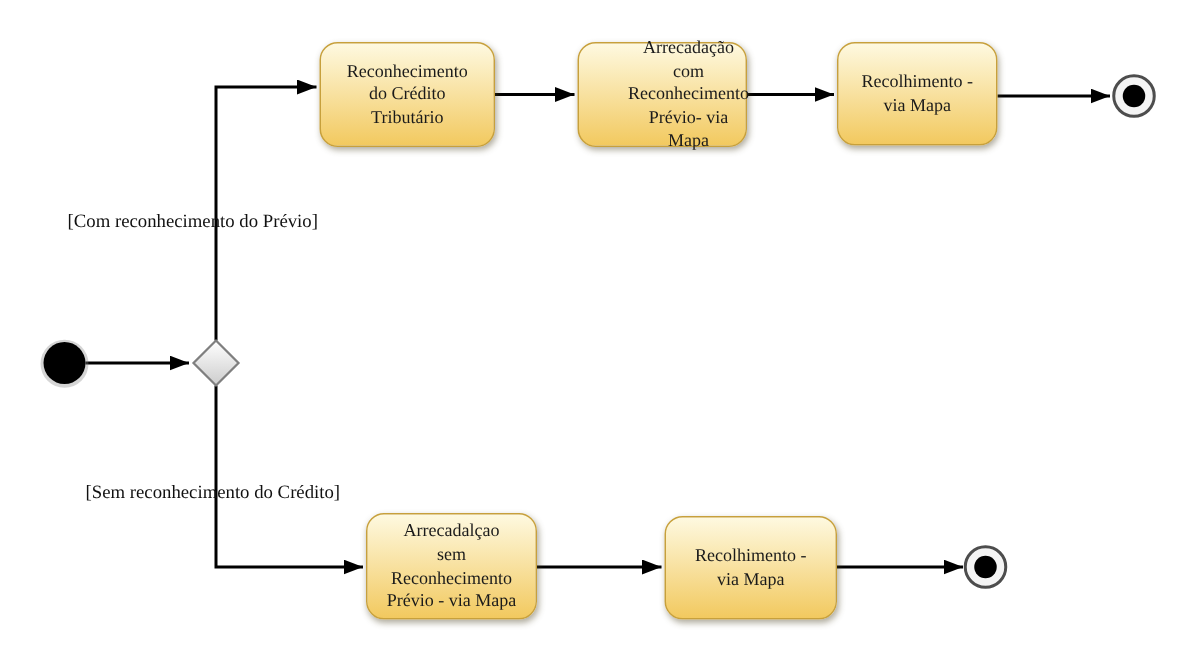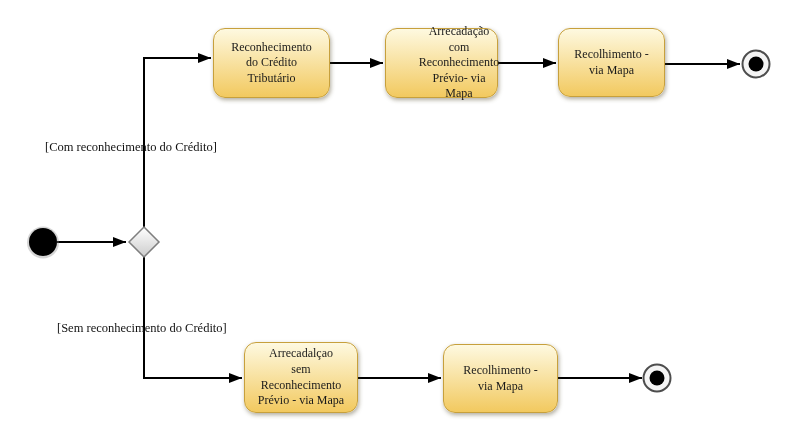--- a/index.html
+++ b/index.html
@@ -128,16 +128,16 @@
   <div class="activity a3">Recolhimento -
 via Mapa</div>
 
   <div class="activity a4">Arrecadalçao
 sem
 Reconhecimento
 Prévio - via Mapa</div>
   <div class="activity a5">Recolhimento -
 via Mapa</div>
 
-  <div class="guard guard-top">[Com reconhecimento do Crédito]</div>
+  <div class="guard guard-top">[Com reconhecimento do Prévio]</div>
   <div class="guard guard-bottom">[Sem reconhecimento do Crédito]</div>
 
 </div>
 
 </body></html>

